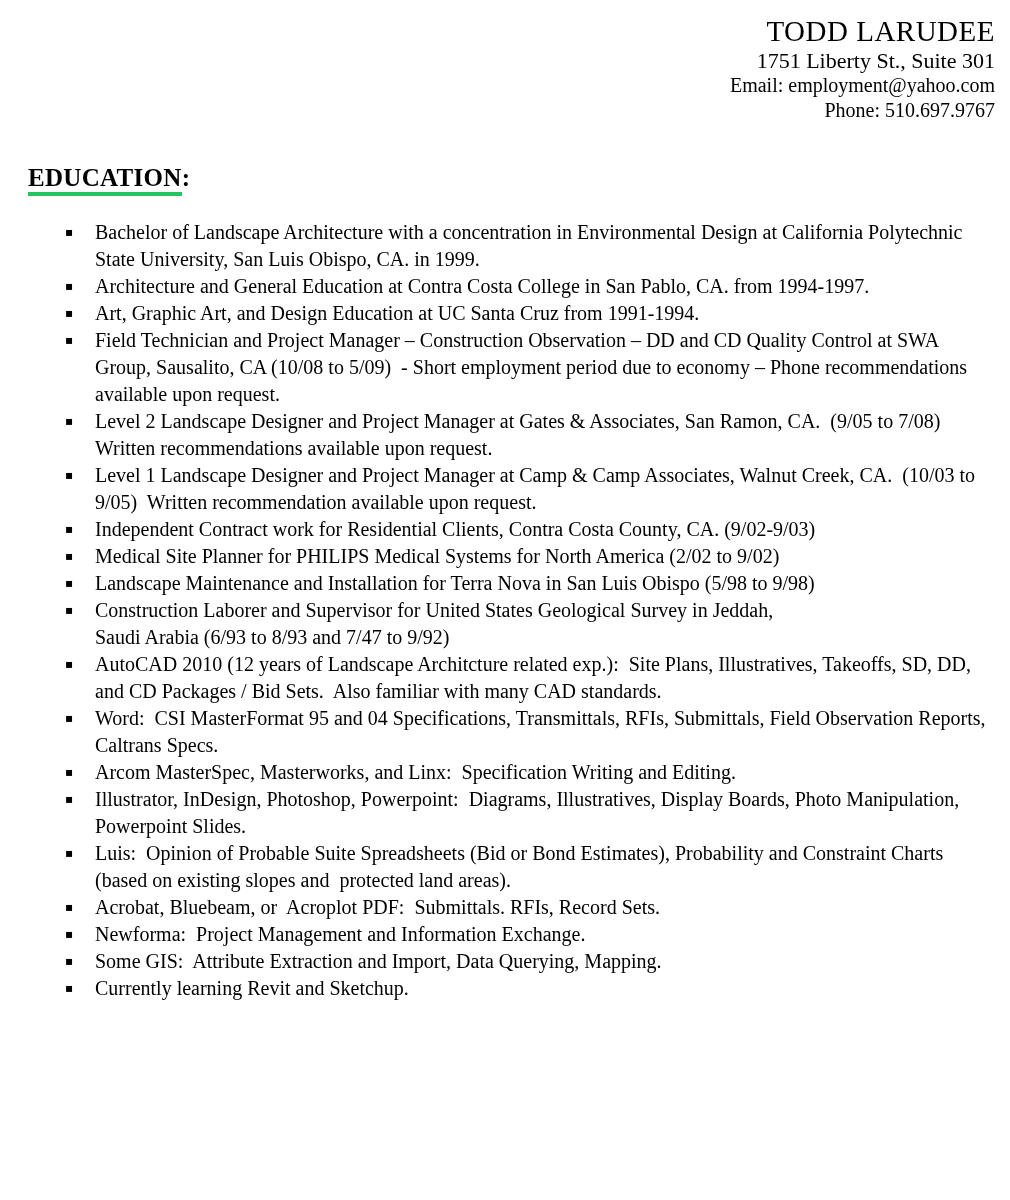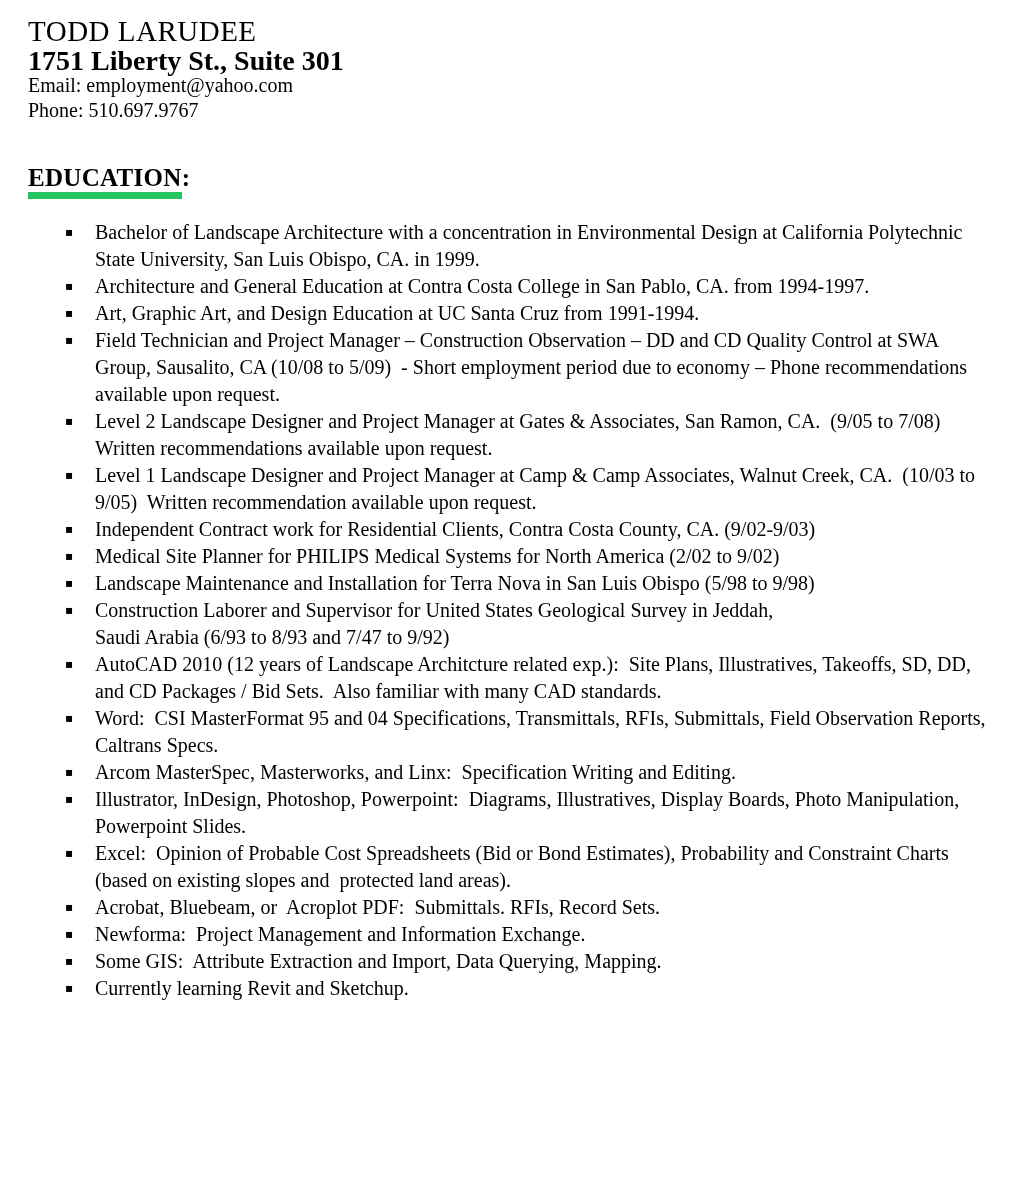--- a/index.html
+++ b/index.html
@@ -5,32 +5,32 @@
   html, body { margin: 0; padding: 0; background: #ffffff; }
   .page {
     width: 1010px;
     min-height: 1200px;
     box-sizing: border-box;
     padding: 14px 15px 24px 28px;
     font-family: "Liberation Serif", "DejaVu Serif", serif;
     color: #000000;
     background: #ffffff;
   }
-  .header { text-align: left; margin-bottom: 40px; }
+  .header { text-align: right; margin-bottom: 40px; }
   .name    { font-size: 29px; line-height: 34px; letter-spacing: 0.5px; }
-  .addr    { font-size: 28px; line-height: 25px; font-weight: bold; }
+  .addr    { font-size: 22px; line-height: 25px; }
   .contact { font-size: 20px; line-height: 25px; }
   h2.sec-title {
     font-size: 25px;
     line-height: 30px;
     font-weight: bold;
     margin: 28px 0 26px 0;
     letter-spacing: 0.3px;
   }
-  .u-thick { border-bottom: 7px solid #22c55e; padding-bottom: 1px; }
+  .u-thick { border-bottom: 4px solid #22c55e; padding-bottom: 1px; }
   ul.blist { list-style: none; margin: 0; padding: 0 0 0 37px; }
   li.bitem { display: flex; font-size: 20px; line-height: 27px; }
   .bullet {
     flex: 0 0 30px;
     width: 30px;
     font-size: 12px;
     line-height: 27px;
     font-family: "DejaVu Sans", sans-serif;
   }
   .btext { flex: 1 1 auto; white-space: pre-wrap; }
@@ -113,21 +113,21 @@
       <li class="bitem">
           <span class="bullet">▪</span>
           <span class="btext"><span class="lead">Arcom MasterSpec, Masterworks, and Linx</span><span>:  Specification Writing and Editing.</span></span>
         </li>
       <li class="bitem">
           <span class="bullet">▪</span>
           <span class="btext"><span class="lead">Illustrator, InDesign, Photoshop, Powerpoint</span><span>:  Diagrams, Illustratives, Display Boards, Photo Manipulation, Powerpoint Slides.</span></span>
         </li>
       <li class="bitem">
           <span class="bullet">▪</span>
-          <span class="btext"><span class="lead">Excel</span><span>:  Opinion of Probable Cost Spreadsheets (Bid or Bond Estimates), Probability and Constraint Charts (based on existing slopes and  protected land areas).</span></span>
+          <span class="btext"><span class="lead">Luis</span><span>:  Opinion of Probable Suite Spreadsheets (Bid or Bond Estimates), Probability and Constraint Charts (based on existing slopes and  protected land areas).</span></span>
         </li>
       <li class="bitem">
           <span class="bullet">▪</span>
           <span class="btext"><span class="lead">Acrobat, Bluebeam, or  Acroplot PDF</span><span>:  Submittals. RFIs, Record Sets.</span></span>
         </li>
       <li class="bitem">
           <span class="bullet">▪</span>
           <span class="btext"><span class="lead">Newforma</span><span>:  Project Management and Information Exchange.</span></span>
         </li>
       <li class="bitem">

